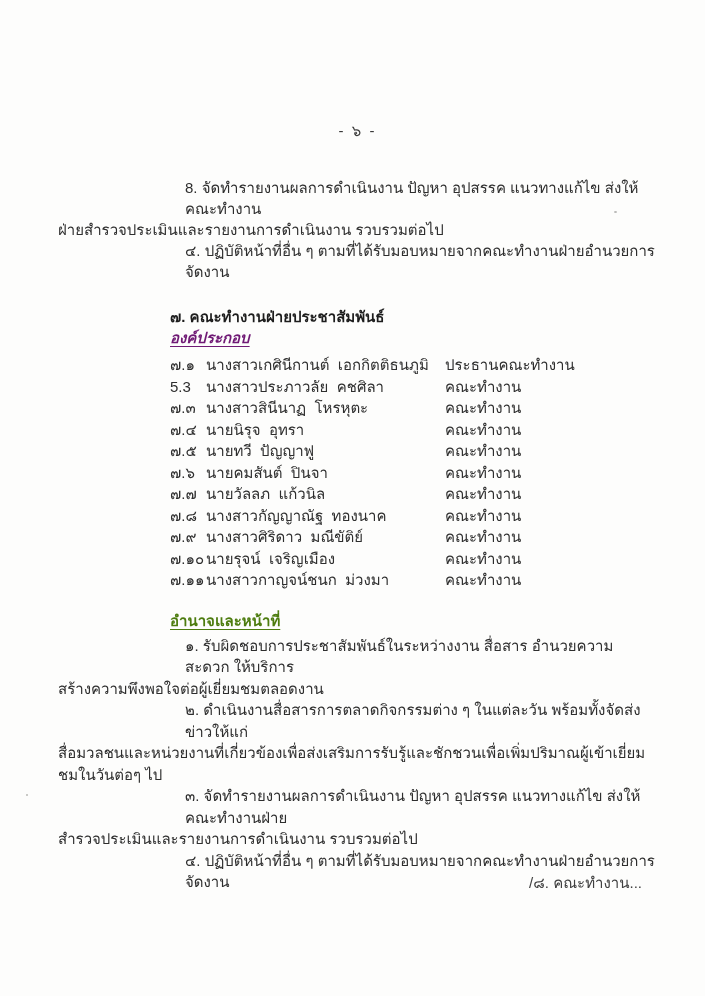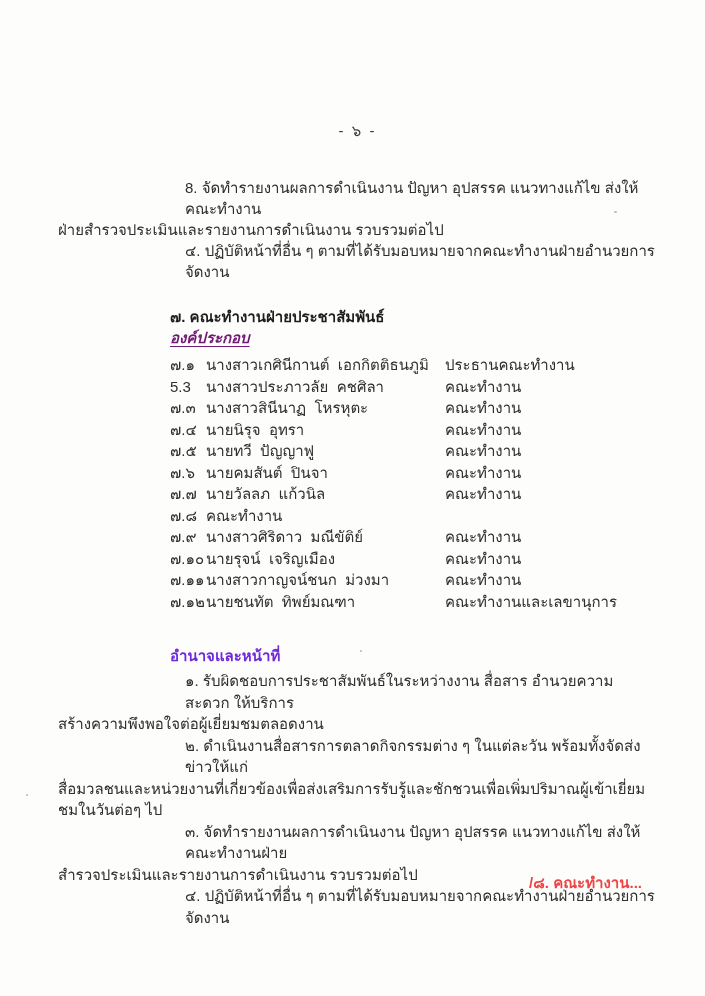--- a/index.html
+++ b/index.html
@@ -70,38 +70,38 @@
     flex: 0 0 36px;
   }
   .member-name {
     width: 239px;
     flex: 0 0 239px;
   }
   .member-role {
     flex: 1;
   }
   .duties-heading {
-    margin-top: 33px;
+    margin-top: 19px;
     margin-left: 112px;
     font-weight: bold;
-    color: #6d28d9;
+    color: #4d7c0f;
+    text-decoration: underline;
     text-underline-offset: 3px;
   }
   .duties-block {
     margin-top: 4px;
   }
   .duties-block .line {
     line-height: 21.5px;
   }
   .footer-line {
     position: absolute;
     right: 63px;
     top: 872px;
-    color: #ef4444;
-    font-weight: bold;
+    color: #404040;
   }
   
   .speck {
     position: absolute;
     background: #b9b9b6;
     border-radius: 50%;
   }
   .speck.s1 { left: 614px; top: 211px; width: 3px; height: 2px; }
   .speck.s2 { left: 360px; top: 650px; width: 2px; height: 2px; }
   .speck.s3 { left: 26px;  top: 794px; width: 2px; height: 2px; }
@@ -154,41 +154,37 @@
         <span class="member-name">นายคมสันต์  ปินจา</span>
         <span class="member-role">คณะทำงาน</span>
       </div>
       <div class="member-row">
         <span class="member-no">๗.๗</span>
         <span class="member-name">นายวัลลภ  แก้วนิล</span>
         <span class="member-role">คณะทำงาน</span>
       </div>
       <div class="member-row">
         <span class="member-no">๗.๘</span>
+        <span class="member-name">นางสาวกัญญาณัฐ  ทองนาค</span>
         <span class="member-role">คณะทำงาน</span>
       </div>
       <div class="member-row">
         <span class="member-no">๗.๙</span>
         <span class="member-name">นางสาวศิริดาว  มณีขัติย์</span>
         <span class="member-role">คณะทำงาน</span>
       </div>
       <div class="member-row">
         <span class="member-no">๗.๑๐</span>
         <span class="member-name">นายรุจน์  เจริญเมือง</span>
         <span class="member-role">คณะทำงาน</span>
       </div>
       <div class="member-row">
         <span class="member-no">๗.๑๑</span>
         <span class="member-name">นางสาวกาญจน์ชนก  ม่วงมา</span>
         <span class="member-role">คณะทำงาน</span>
-      </div>
-      <div class="member-row">
-        <span class="member-no">๗.๑๒</span>
-        <span class="member-name">นายชนทัต  ทิพย์มณฑา</span>
-        <span class="member-role">คณะทำงานและเลขานุการ</span>
       </div>
     </div>
 
     <div class="duties-heading">อำนาจและหน้าที่</div>
 
     <div class="duties-block">
       <div class="line indent">๑. รับผิดชอบการประชาสัมพันธ์ในระหว่างงาน สื่อสาร อำนวยความสะดวก ให้บริการ</div>
       <div class="line">สร้างความพึงพอใจต่อผู้เยี่ยมชมตลอดงาน</div>
       <div class="line indent">๒. ดำเนินงานสื่อสารการตลาดกิจกรรมต่าง ๆ ในแต่ละวัน พร้อมทั้งจัดส่งข่าวให้แก่</div>
       <div class="line">สื่อมวลชนและหน่วยงานที่เกี่ยวข้องเพื่อส่งเสริมการรับรู้และชักชวนเพื่อเพิ่มปริมาณผู้เข้าเยี่ยมชมในวันต่อๆ ไป</div>

